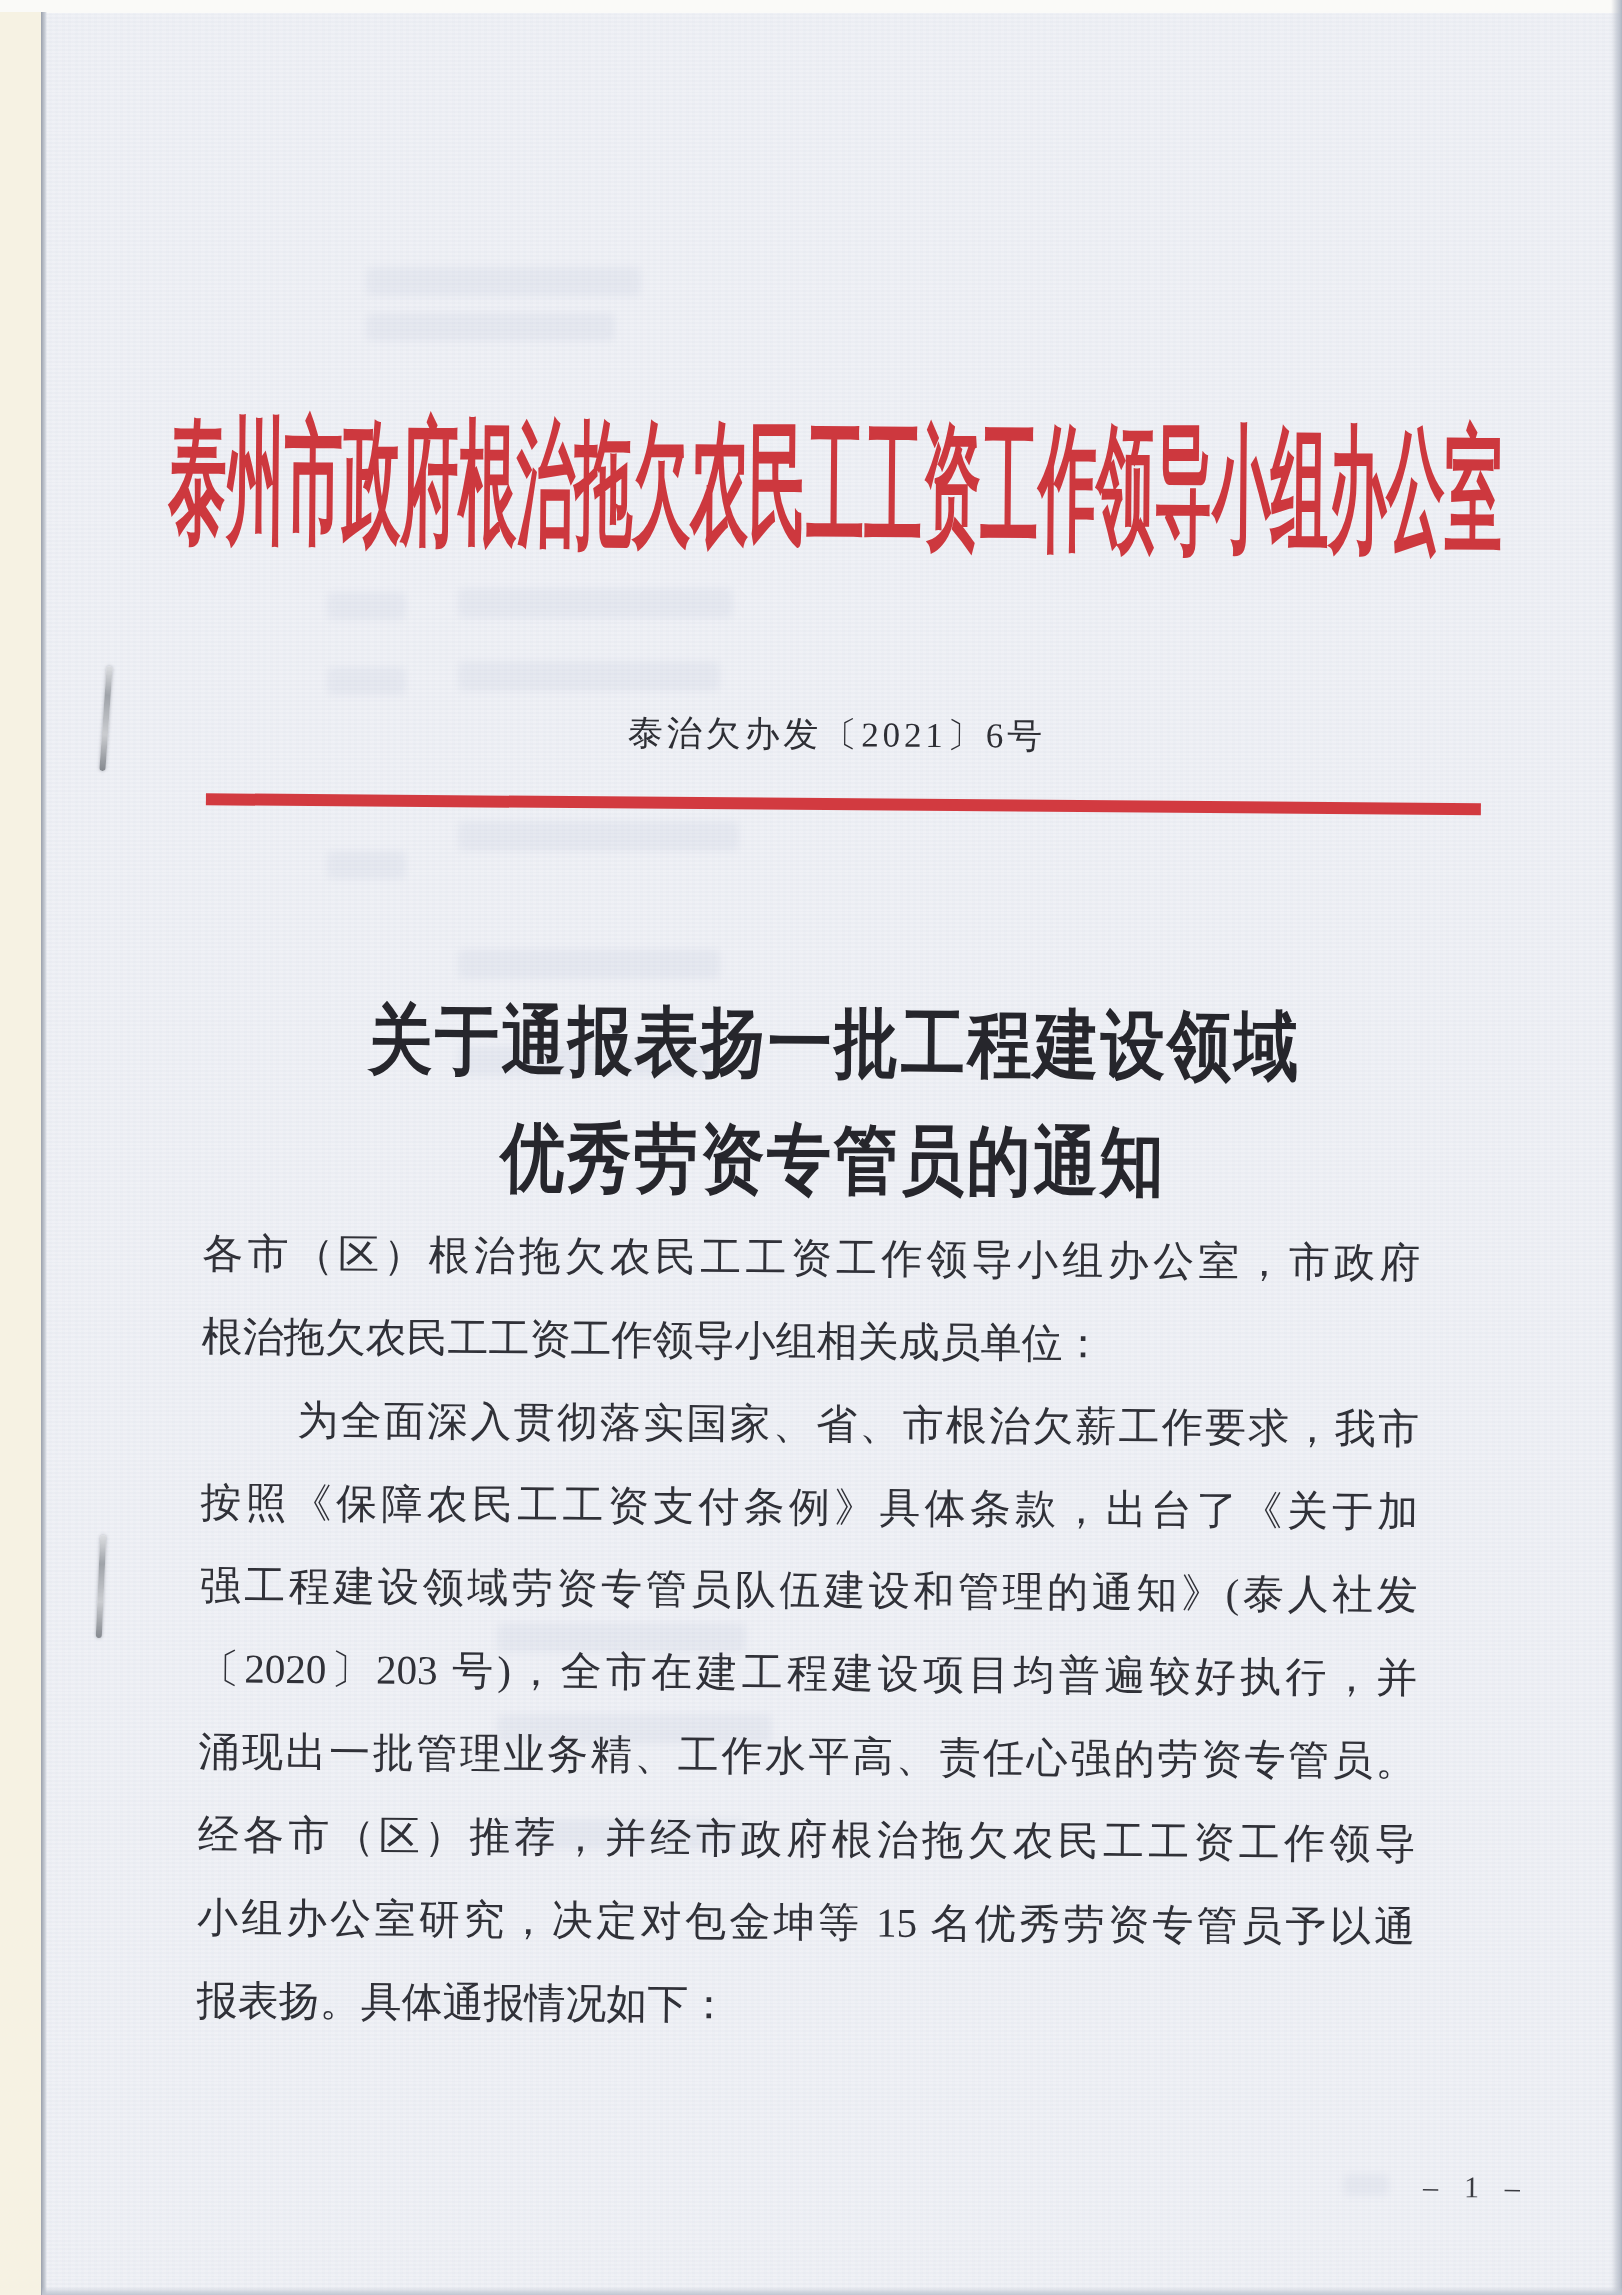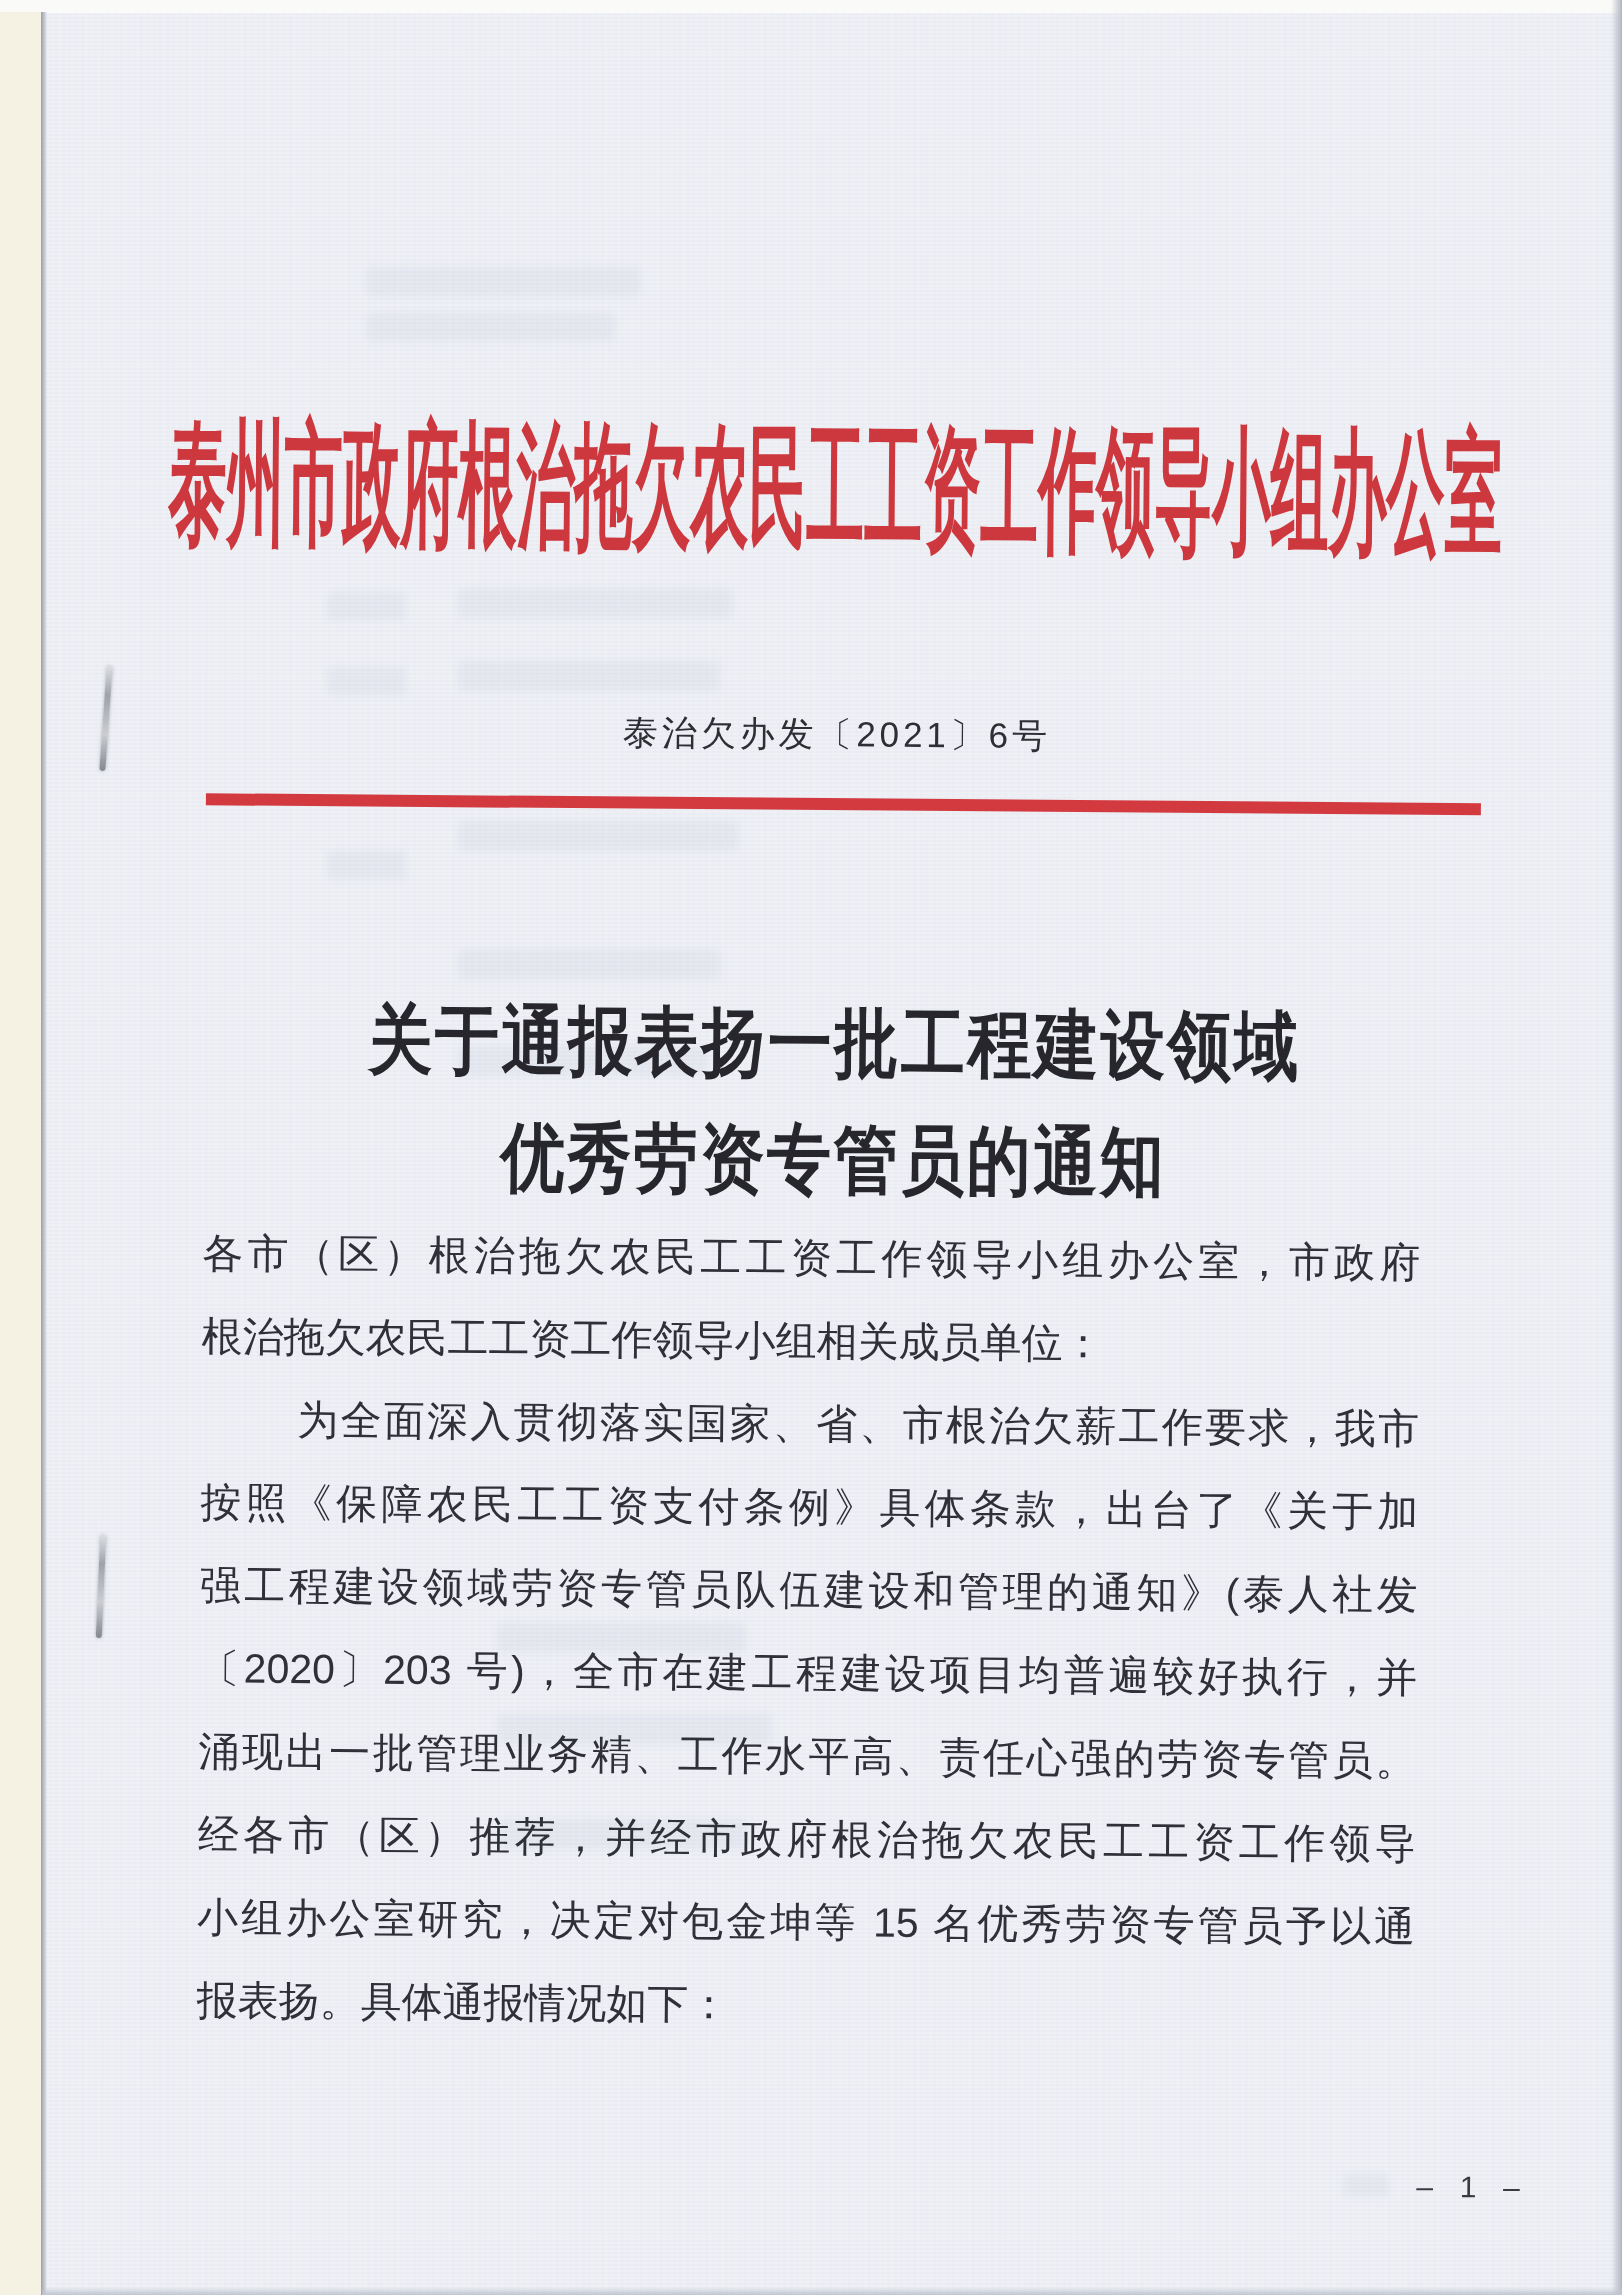--- a/index.html
+++ b/index.html
@@ -2,21 +2,21 @@
 <html style="font-size:10.5px"><head>
 <meta charset="utf-8">
 <style>
   html,body { margin:0; padding:0; background:#f4f4f2; }
   .page {
     position:relative; width:1623px; height:2295px; overflow:hidden;
     background:#eef0f5;
     background-image:
       repeating-linear-gradient(0deg, rgba(255,255,255,.05) 0 2px, rgba(176,184,202,.05) 2px 3.9px),
       repeating-linear-gradient(90deg, rgba(255,255,255,.03) 0 3.3px, rgba(176,184,202,.03) 3.3px 6.5px);
-    font-family:Liberation Sans, sans-serif;
+    font-family:Liberation Serif, serif;
   }
   
   .scan-top   { position:absolute; top:0; left:0; right:0; height:13px; background:#fafaf8; }
   .scan-left  { position:absolute; left:0; top:11.8px; bottom:0; width:42px; background:#f6f2e3; }
   .paper-edge { position:absolute; left:41px; top:11.8px; bottom:0; width:5.9px;
                 background:linear-gradient(90deg,#9aa0ac,#ccd1d9 70%,rgba(230,233,240,0)); }
   .scan-right { position:absolute; right:0; top:0; bottom:0; width:11.8px;
                 background:linear-gradient(90deg, rgba(170,176,190,0), #b6bcc8 85%, #99a0ae); }
   .scan-bottom{ position:absolute; bottom:0; left:42px; right:0; height:7.9px;
                 background:linear-gradient(0deg,#c0c6d1, rgba(192,198,209,0)); }

